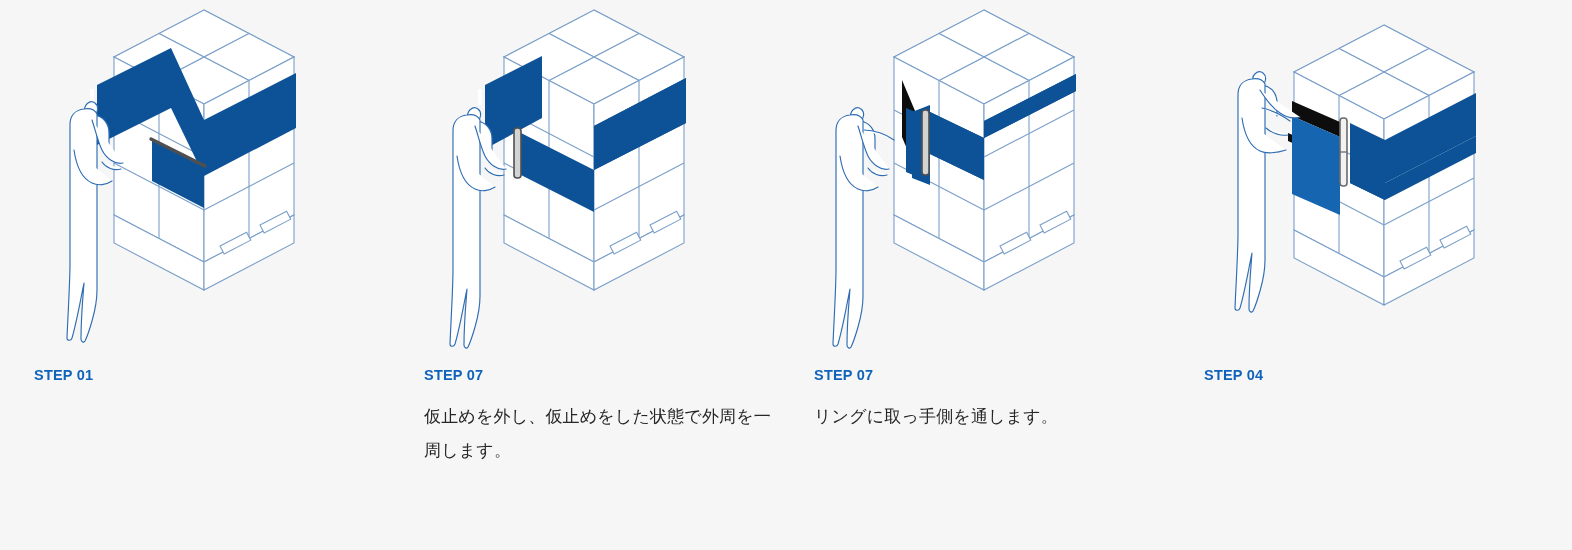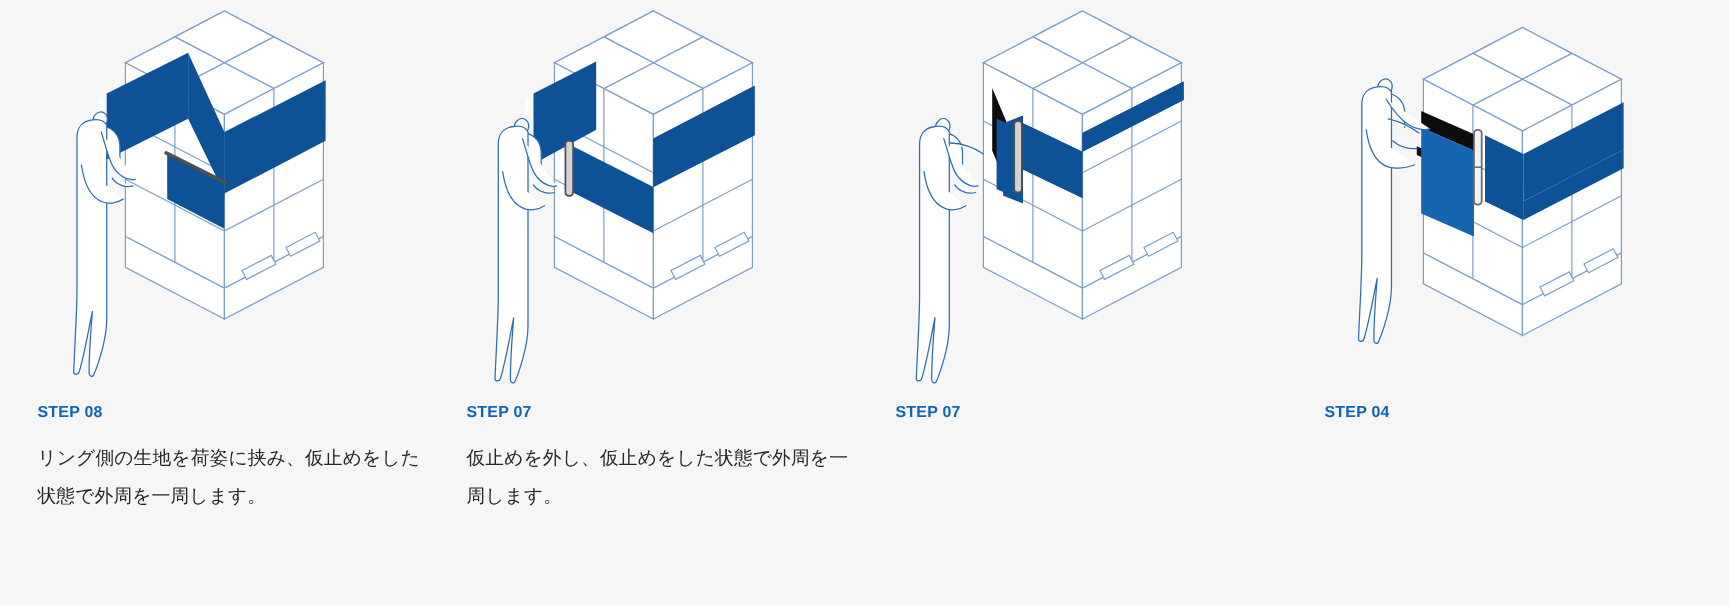--- a/index.html
+++ b/index.html
@@ -109,22 +109,21 @@
         </g>
         <g fill="#ffffff" stroke="#2f6db3" stroke-width="1.15" stroke-linejoin="round" stroke-linecap="round">
           <path d="M52,112 c-4,-6 4,-13 9,-9 c4,3 3,9 0,12 c9,2 14,9 14,18 l0,13"></path>
           <path d="M36,125 c0,-9 5,-15 14,-16 c6,-1 11,1 13,5 l0,176 c0,9 -3,24 -5,31 c-2,7 -5,16 -7,20 c-1,2 -4,1 -4,-2 c0,-22 2,-43 3,-56 c-3,14 -7,38 -12,55 c-1,3 -5,3 -5,0 c1,-24 3,-56 3,-75 Z"></path>
           <path d="M58,120 c3,9 6,22 10,30 c4,8 13,15 21,13"></path>
           <path d="M40,150 c2,14 7,28 18,33 c6,3 14,2 20,-2"></path>
           <path d="M68,162 c4,6 12,9 19,7"></path>
         </g>
       </svg>
     </div>
-    <div class="step-label">STEP 08</div>
-    <p class="step-body">リング側の生地を荷姿に挟み、仮止めをした状態で外周を一周します。</p>
+    <div class="step-label">STEP 01</div>
   </div>
 
   <div class="step-col">
     <div class="illus-wrap">
       <svg width="350" height="368" viewBox="0 0 350 368" xmlns="http://www.w3.org/2000/svg">
         <g fill="none" stroke="#7b9fc9" stroke-width="1.1">
           <polygon points="170,10 260,57 170,104 80,57" fill="#ffffff"></polygon>
           <polygon points="170,10 215,33.5 170,57 125,33.5" fill="#ffffff"></polygon>
           <polygon points="215,33.5 260,57 215,80.5 170,57" fill="#ffffff"></polygon>
           <polygon points="170,57 215,80.5 170,104 125,80.5" fill="#ffffff"></polygon>
@@ -203,20 +202,21 @@
           <path d="M38,118 c-4,-6 4,-13 9,-9 c4,3 3,9 0,12 c9,2 14,9 14,18 l0,13"></path>
           <path d="M22,131 c0,-9 5,-15 14,-16 c6,-1 11,1 13,5 l0,176 c0,9 -3,24 -5,31 c-2,7 -5,16 -7,20 c-1,2 -4,1 -4,-2 c0,-22 2,-43 3,-56 c-3,14 -7,38 -12,55 c-1,3 -5,3 -5,0 c1,-24 3,-56 3,-75 Z"></path>
           <path d="M44,126 c3,9 6,22 10,30 c4,8 13,15 21,13"></path>
           <path d="M26,156 c2,14 7,28 18,33 c6,3 14,2 20,-2"></path>
           <path d="M54,168 c4,6 12,9 19,7"></path>
           <path d="M50,130 c10,0 22,4 30,10"></path>
         </g>
       </svg>
     </div>
     <div class="step-label">STEP 07</div>
+    <p class="step-body">リングに取っ手側を通します。</p>
   </div>
 
   <div class="step-col">
     <div class="illus-wrap">
       <svg width="350" height="368" viewBox="0 0 350 368" xmlns="http://www.w3.org/2000/svg">
         <g fill="none" stroke="#7b9fc9" stroke-width="1.1">
           <polygon points="180,25 270,72 180,119 90,72" fill="#ffffff"></polygon>
           <polygon points="180,25 225,48.5 180,72 135,48.5" fill="#ffffff"></polygon>
           <polygon points="225,48.5 270,72 225,95.5 180,72" fill="#ffffff"></polygon>
           <polygon points="180,72 225,95.5 180,119 135,95.5" fill="#ffffff"></polygon>

